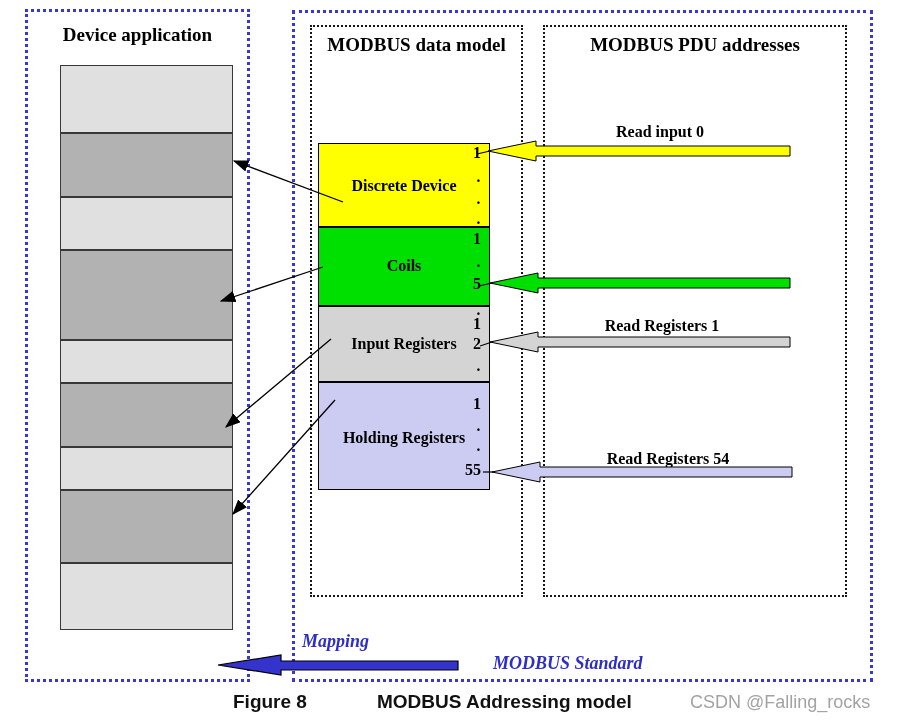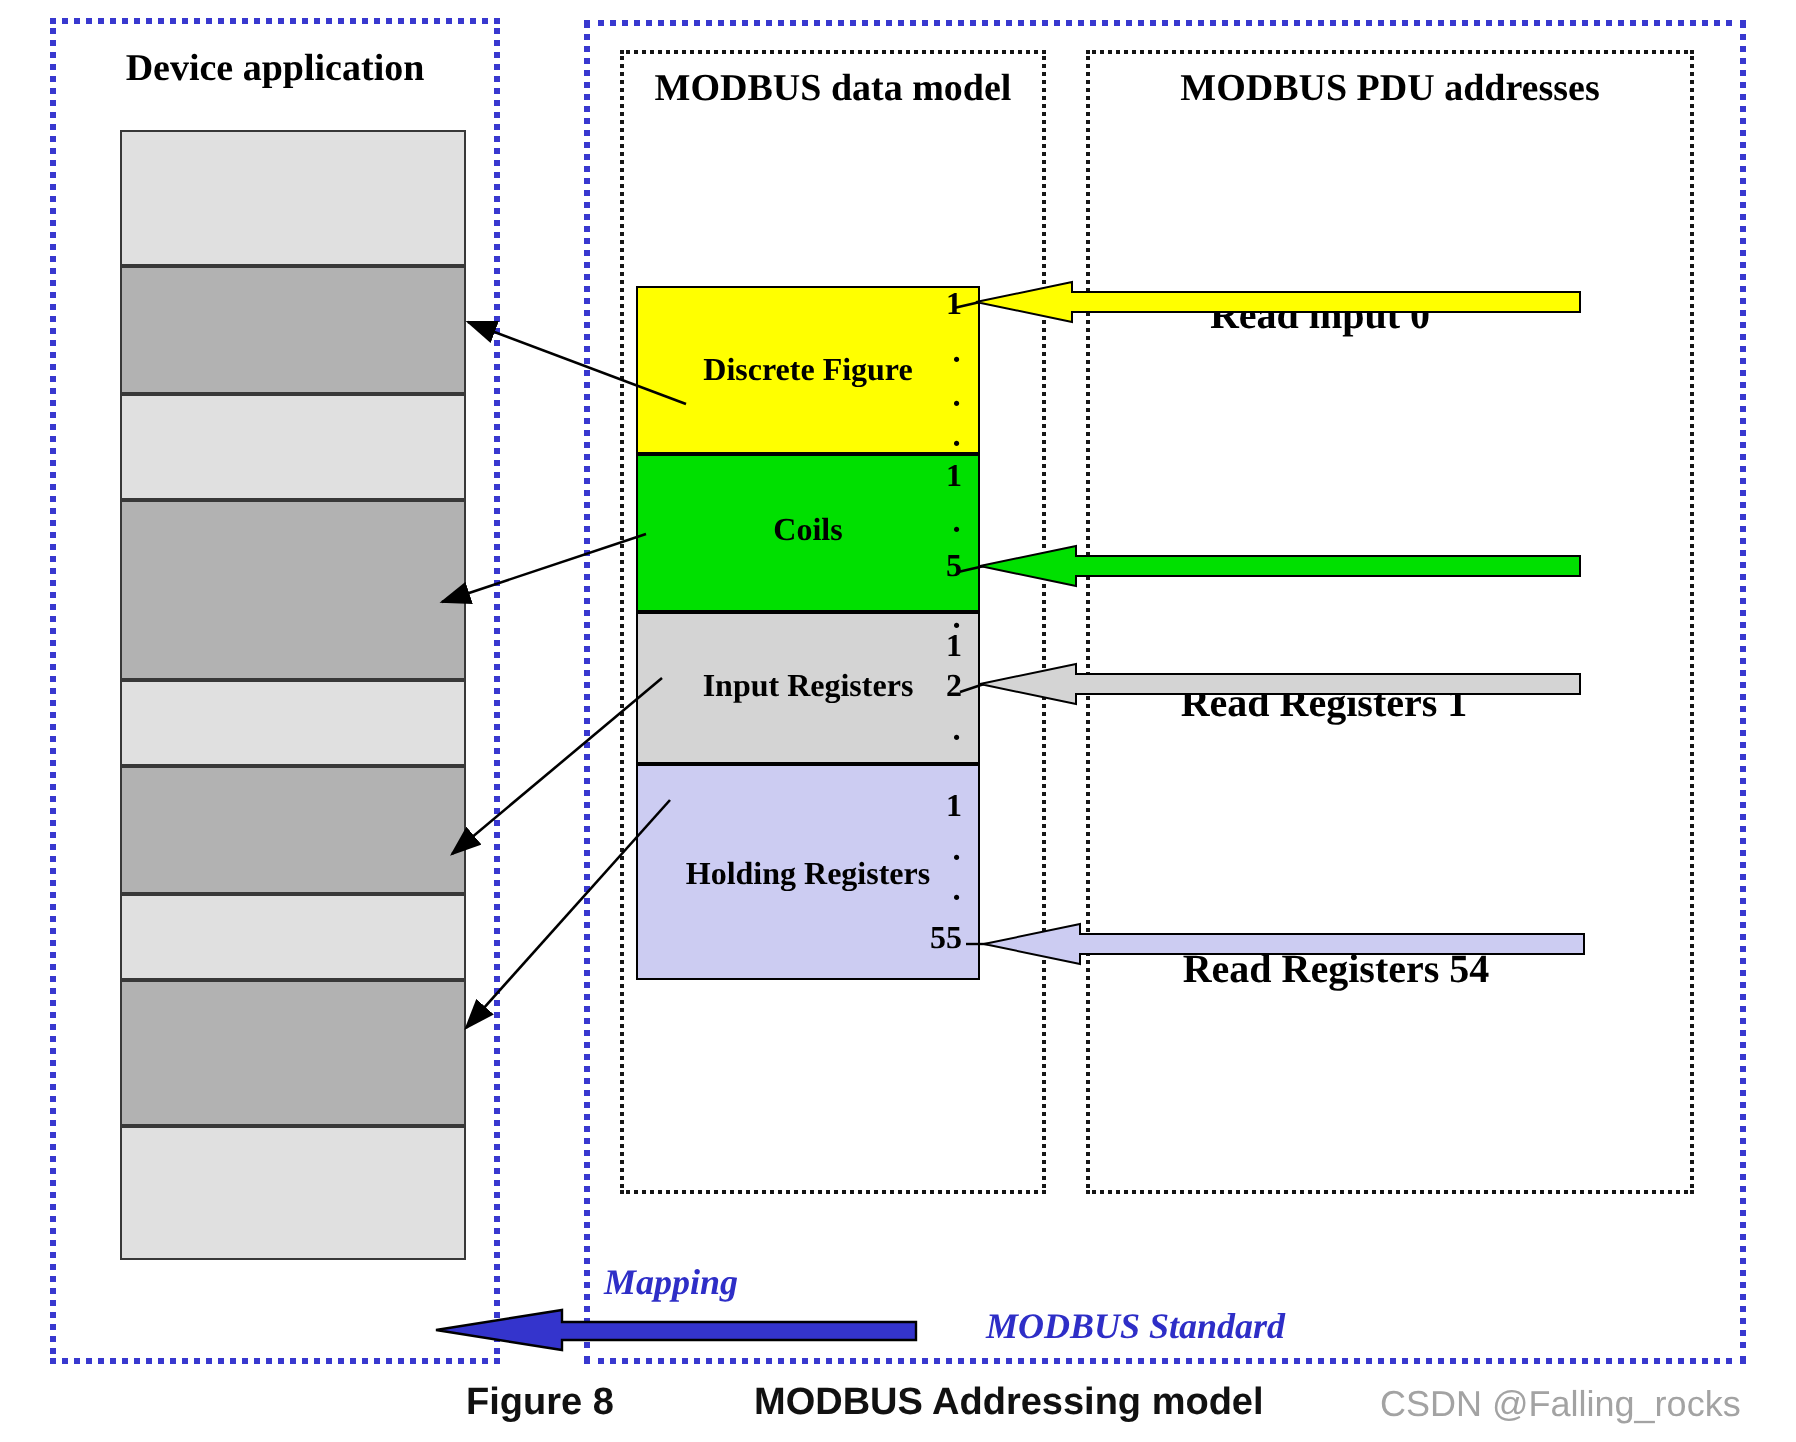--- a/index.html
+++ b/index.html
@@ -20,21 +20,21 @@
   
   .band{left:60px;width:173px;border:1px solid #383838;box-sizing:border-box;z-index:2;}
   .band.light{background:#e0e0e0;}
   .band.dark{background:#b2b2b2;}
 
   
   .blk{left:318px;width:172px;border:1px solid #000;box-sizing:border-box;z-index:2;}
   .blk-label{position:absolute;left:0;right:0;text-align:center;font-size:16px;line-height:18px;}
   .addr{position:absolute;right:8px;font-size:16px;line-height:18px;text-align:right;}
 
-  .pdu-label{width:220px;text-align:center;font-size:20px;line-height:18px;z-index:4;margin-top:26px;}
+  .pdu-label{width:220px;text-align:center;font-size:16px;line-height:18px;z-index:4;}
 
   .blue-text{color:#2e2ec7;font-style:italic;}
   .footer-blue{font-size:18px;line-height:18px;z-index:4;}
   .caption{font-size:19px;line-height:21px;z-index:4;text-align:right;}
   .watermark{font-family:"Liberation Sans","DejaVu Sans",sans-serif;font-weight:normal;
     font-size:18px;color:#a3a3a3;z-index:4;}
 
   svg.overlay{position:absolute;left:0;top:0;width:898px;height:721px;z-index:6;pointer-events:none;}
 </style>
 </head>
@@ -55,21 +55,21 @@
   <div class="abs band dark" style="top:133px;height:64px;"></div>
   <div class="abs band light" style="top:197px;height:53px;"></div>
   <div class="abs band dark" style="top:250px;height:90px;"></div>
   <div class="abs band light" style="top:340px;height:43px;"></div>
   <div class="abs band dark" style="top:383px;height:64px;"></div>
   <div class="abs band light" style="top:447px;height:43px;"></div>
   <div class="abs band dark" style="top:490px;height:73px;"></div>
   <div class="abs band light" style="top:563px;height:67px;"></div>
 
   <div class="abs blk" style="top: 143px; height: 84px; background: rgb(255, 255, 0);">
-    <span class="blk-label serif-b" style="top:33px;">Discrete Figure</span>
+    <span class="blk-label serif-b" style="top:33px;">Discrete Device</span>
     <span class="addr serif-b" style="top:0px;">1</span>
     <span class="addr serif-b" style="top:28px;">·</span>
     <span class="addr serif-b" style="top:50px;">·</span>
     <span class="addr serif-b" style="top:70px;">·</span>
   </div>
 
   <div class="abs blk" style="top: 227px; height: 79px; background: rgb(0, 224, 0);">
     <span class="blk-label serif-b" style="top:29px;">Coils</span>
     <span class="addr serif-b" style="top:2px;">1</span>
     <span class="addr serif-b" style="top:29px;">·</span>

